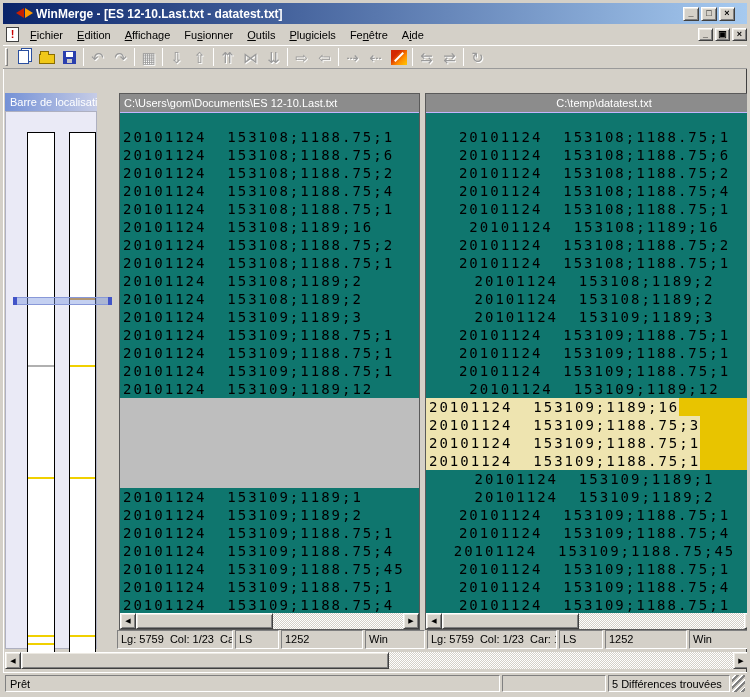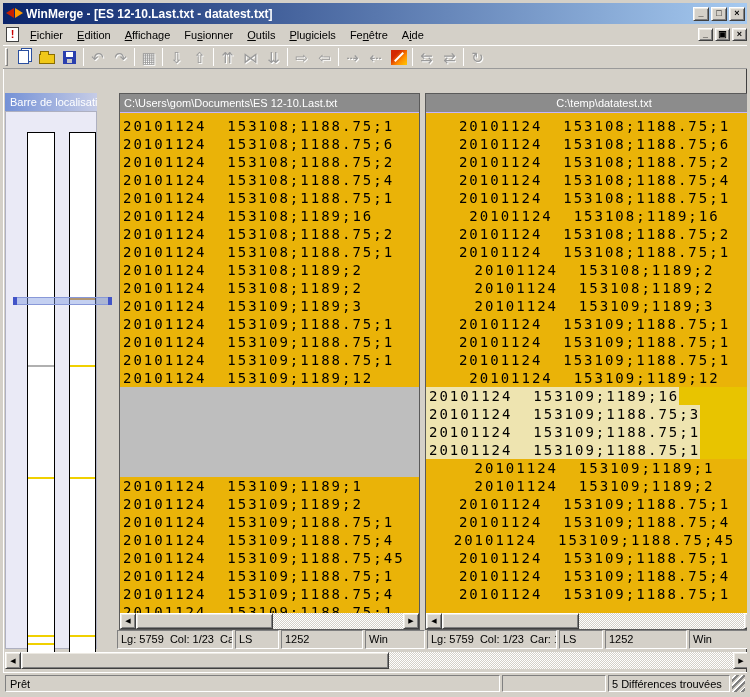--- a/index.html
+++ b/index.html
@@ -7,21 +7,21 @@
   #window {
     position:relative; width:750px; height:697px; background:#d4d0c8;
     border:3px solid #d4d0c8; overflow:hidden;
     box-shadow: inset 1px 1px 0 #fff, inset -1px -1px 0 #404040;
     outline:1px solid #6a6a6a;
     font-family:"Liberation Sans", sans-serif;
   }
   
   .titlebar { position:absolute; left:0; top:0; right:0; height:21px;
     background:linear-gradient(90deg, var(--title-blue-dark), var(--title-blue-light));
-    display:flex; align-items:center; padding:0 2px; color:#fff;
+    display:flex; align-items:center; padding:0 12px; color:#fff;
     font-size:12px; font-weight:bold; }
   .app-icon { width:17px; height:15px; position:relative; margin:0 3px 0 1px; }
   .app-icon .tri-l { position:absolute; left:0; top:2px; width:0; height:0;
     border-top:5px solid transparent; border-bottom:5px solid transparent; border-right:8px solid #c82000; }
   .app-icon .tri-r { position:absolute; right:0; top:2px; width:0; height:0;
     border-top:5px solid transparent; border-bottom:5px solid transparent; border-left:8px solid #ff9c00; }
   .cap-btn { width:16px; height:14px; margin-left:2px; background:#d4d0c8;
     border:1px solid; border-color:#fff #404040 #404040 #fff;
     box-shadow:inset 1px 1px 0 #ece9e2, inset -1px -1px 0 #808080;
     color:#000; font-size:9px; font-weight:bold; line-height:11px; text-align:center; }
@@ -79,21 +79,21 @@
   .view-band::before, .view-band::after { content:""; position:absolute; top:-1px; width:4px; height:8px; background:#4254c8; }
   .view-band::before { left:0; } .view-band::after { right:0; }
   
   .pane { position:absolute; top:90px; display:flex; flex-direction:column;
     border:1px solid #5a5a5a; background:#fff; height:537px; }
   .pane-left { left:116px; width:301px; }
   .pane-right { left:422px; width:354px;text-align:center; }
   .pane-header { height:19px; flex:none; background:var(--header-gray); color:#fff;
     font-size:11px; padding:3px 0 0 4px; white-space:nowrap; overflow:hidden; border-bottom:1px solid #c4b5fd; }
   .pane-mid { flex:1; display:flex; overflow:hidden; }
-  .pane-content { flex:1; overflow:hidden; background:#eab308; padding-top:4px; }
+  .pane-content { flex:1; overflow:hidden; background:#0f766e; padding-top:15px; }
   .line { height:18px; white-space:pre; overflow:hidden;
     font:14px/18px "DejaVu Sans Mono", monospace; letter-spacing:2px; padding-left:3px; color:#000; }
   .gap-block { height:90px; background:var(--gap-gray); }
   .diff-line { display:flex; height:18px; background:var(--diff-gold); }
   .diff-line > span { white-space:pre; font:14px/18px "DejaVu Sans Mono", monospace;
     letter-spacing:2px; padding-left:3px; background:var(--diff-tan); color:#000; }
   
   .sb-btn { width:16px; height:16px; flex:none; background:#d4d0c8;
     border:1px solid; border-color:#fff #404040 #404040 #fff;
     box-shadow:inset 1px 1px 0 #ece9e2, inset -1px -1px 0 #808080;

